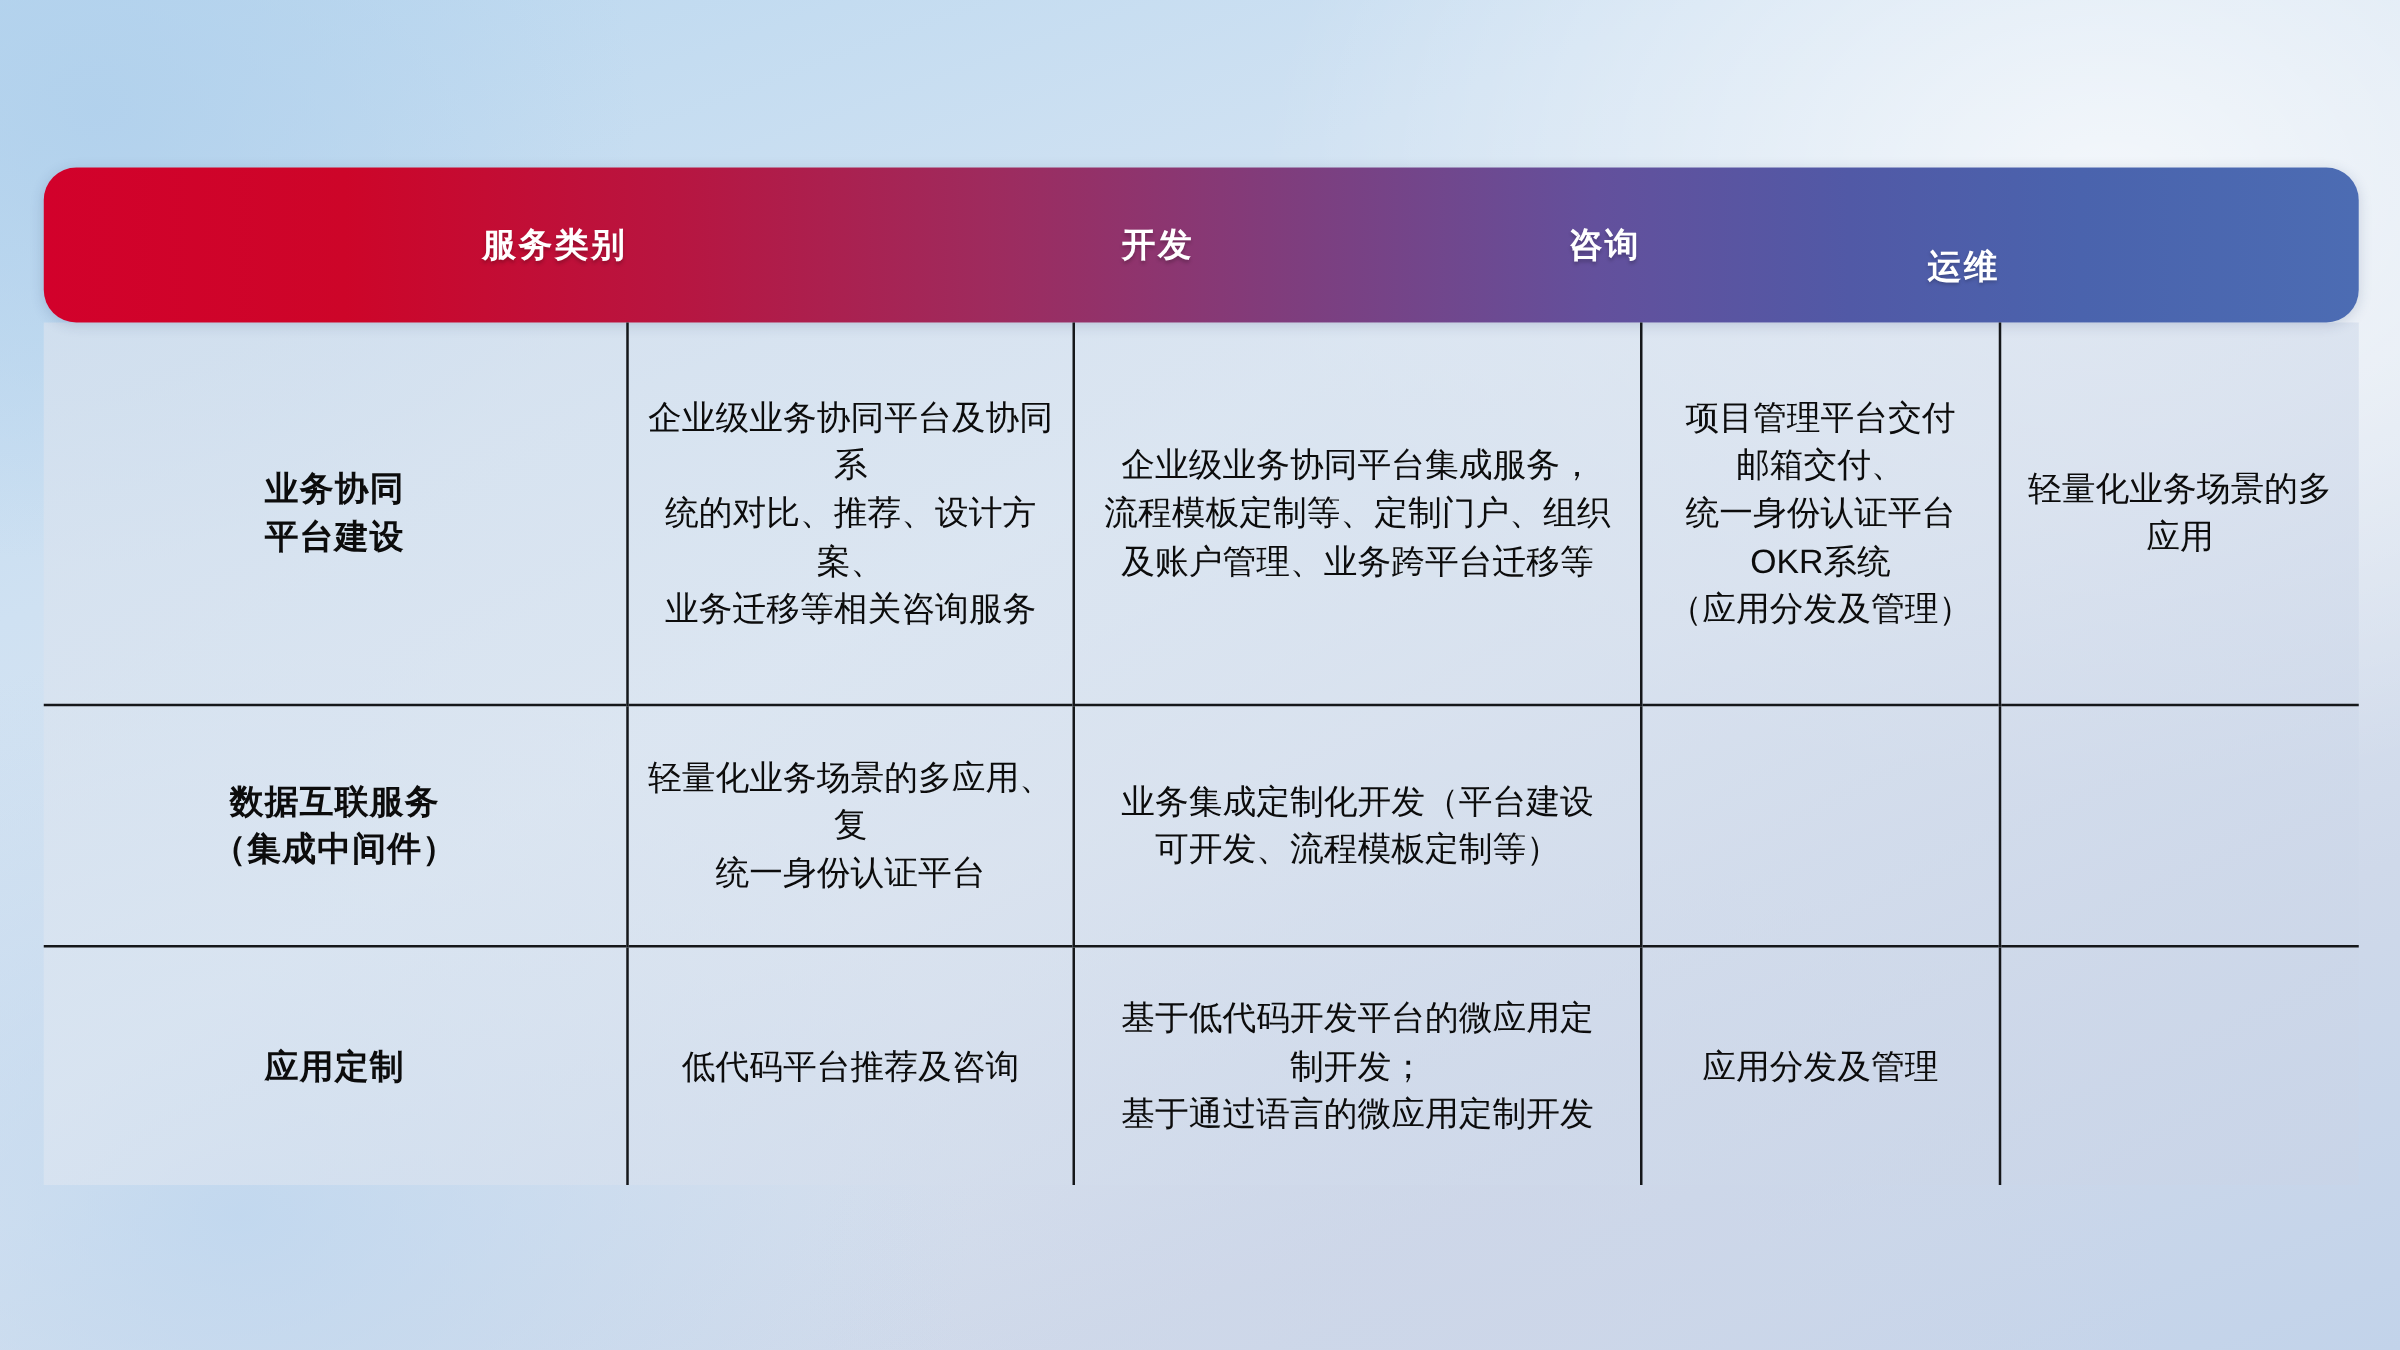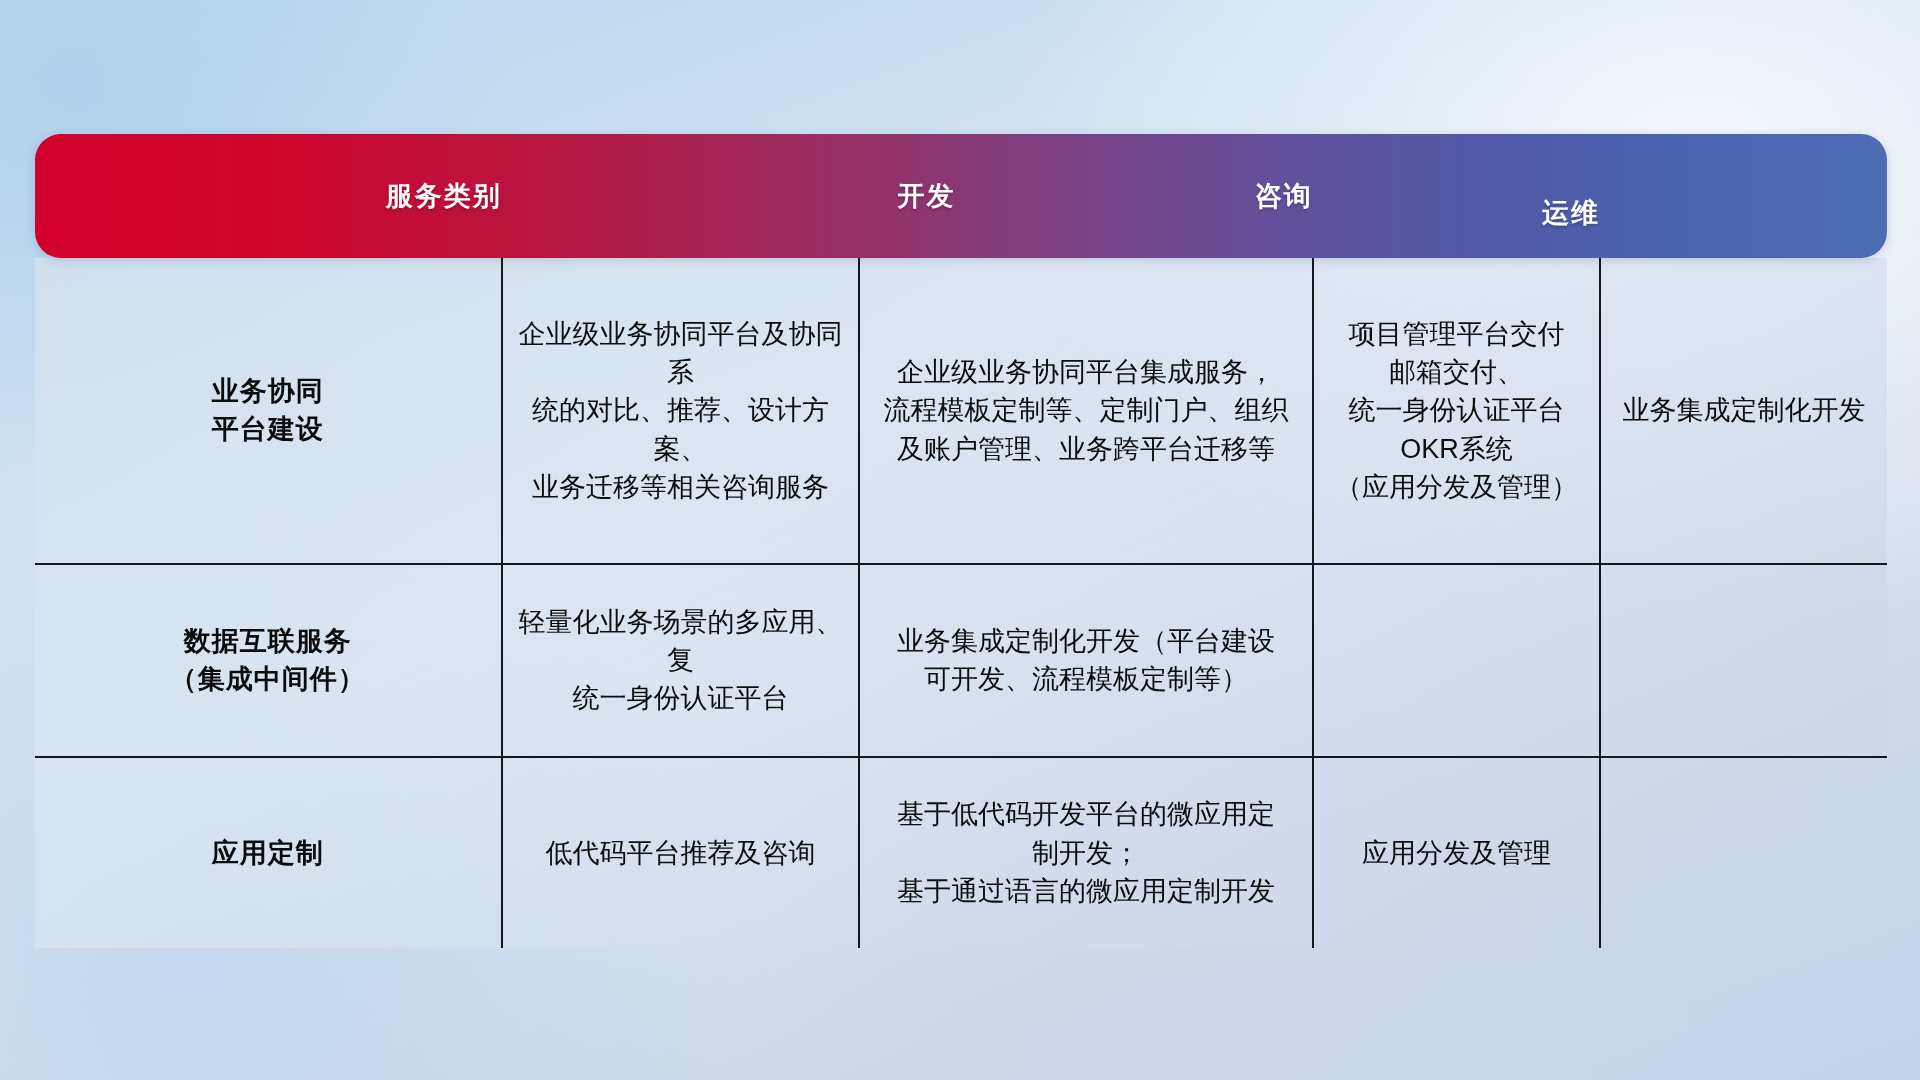--- a/index.html
+++ b/index.html
@@ -92,21 +92,21 @@
 统的对比、推荐、设计方案、
 业务迁移等相关咨询服务</td>
           <td class="v txt">企业级业务协同平台集成服务，
 流程模板定制等、定制门户、组织
 及账户管理、业务跨平台迁移等</td>
           <td class="v txt">项目管理平台交付
 邮箱交付、
 统一身份认证平台
 OKR系统
 （应用分发及管理）</td>
-          <td class="txt">业务集成定制化开发</td>
+          <td class="txt">轻量化业务场景的多应用</td>
         </tr>
         <tr class="rowline">
           <td class="v cat">数据互联服务
 （集成中间件）</td>
           <td class="v txt">轻量化业务场景的多应用、复
 统一身份认证平台</td>
           <td class="v txt">业务集成定制化开发（平台建设
 可开发、流程模板定制等）</td>
           <td class="v txt"></td>
           <td class="txt"></td>

